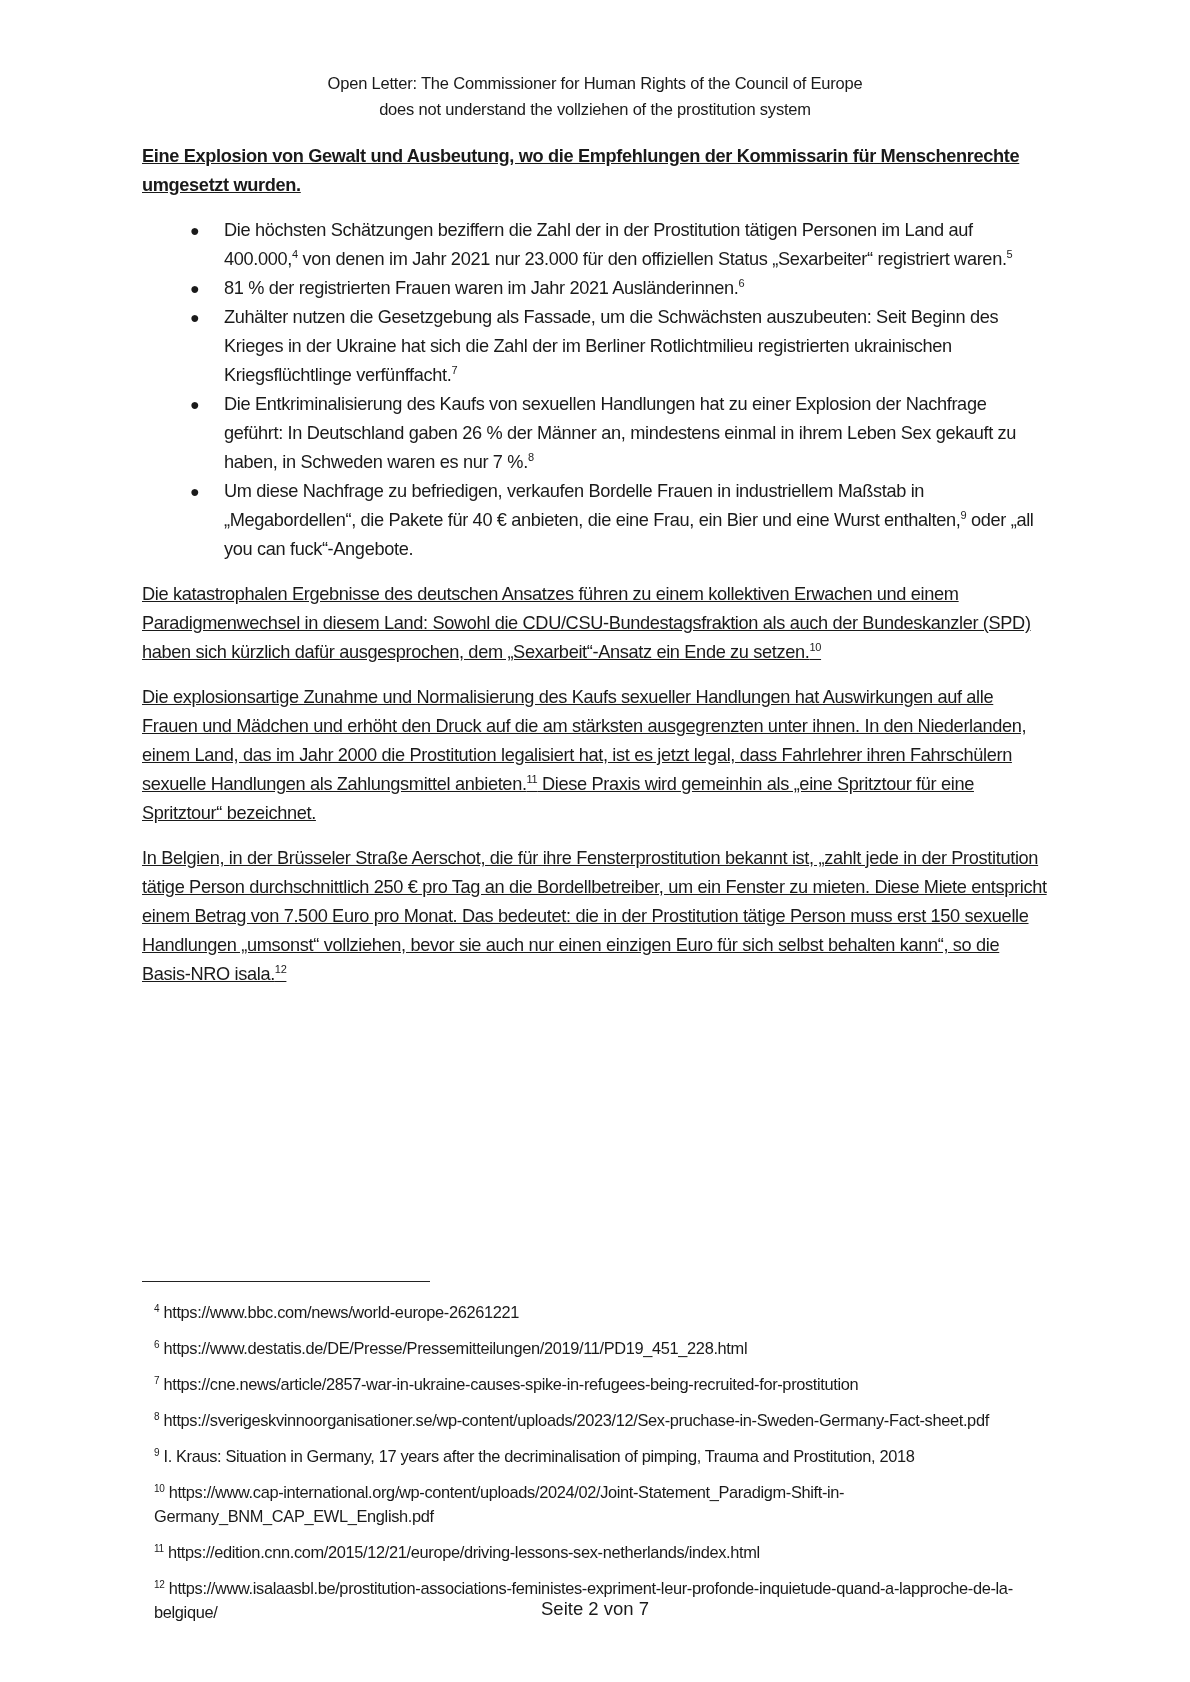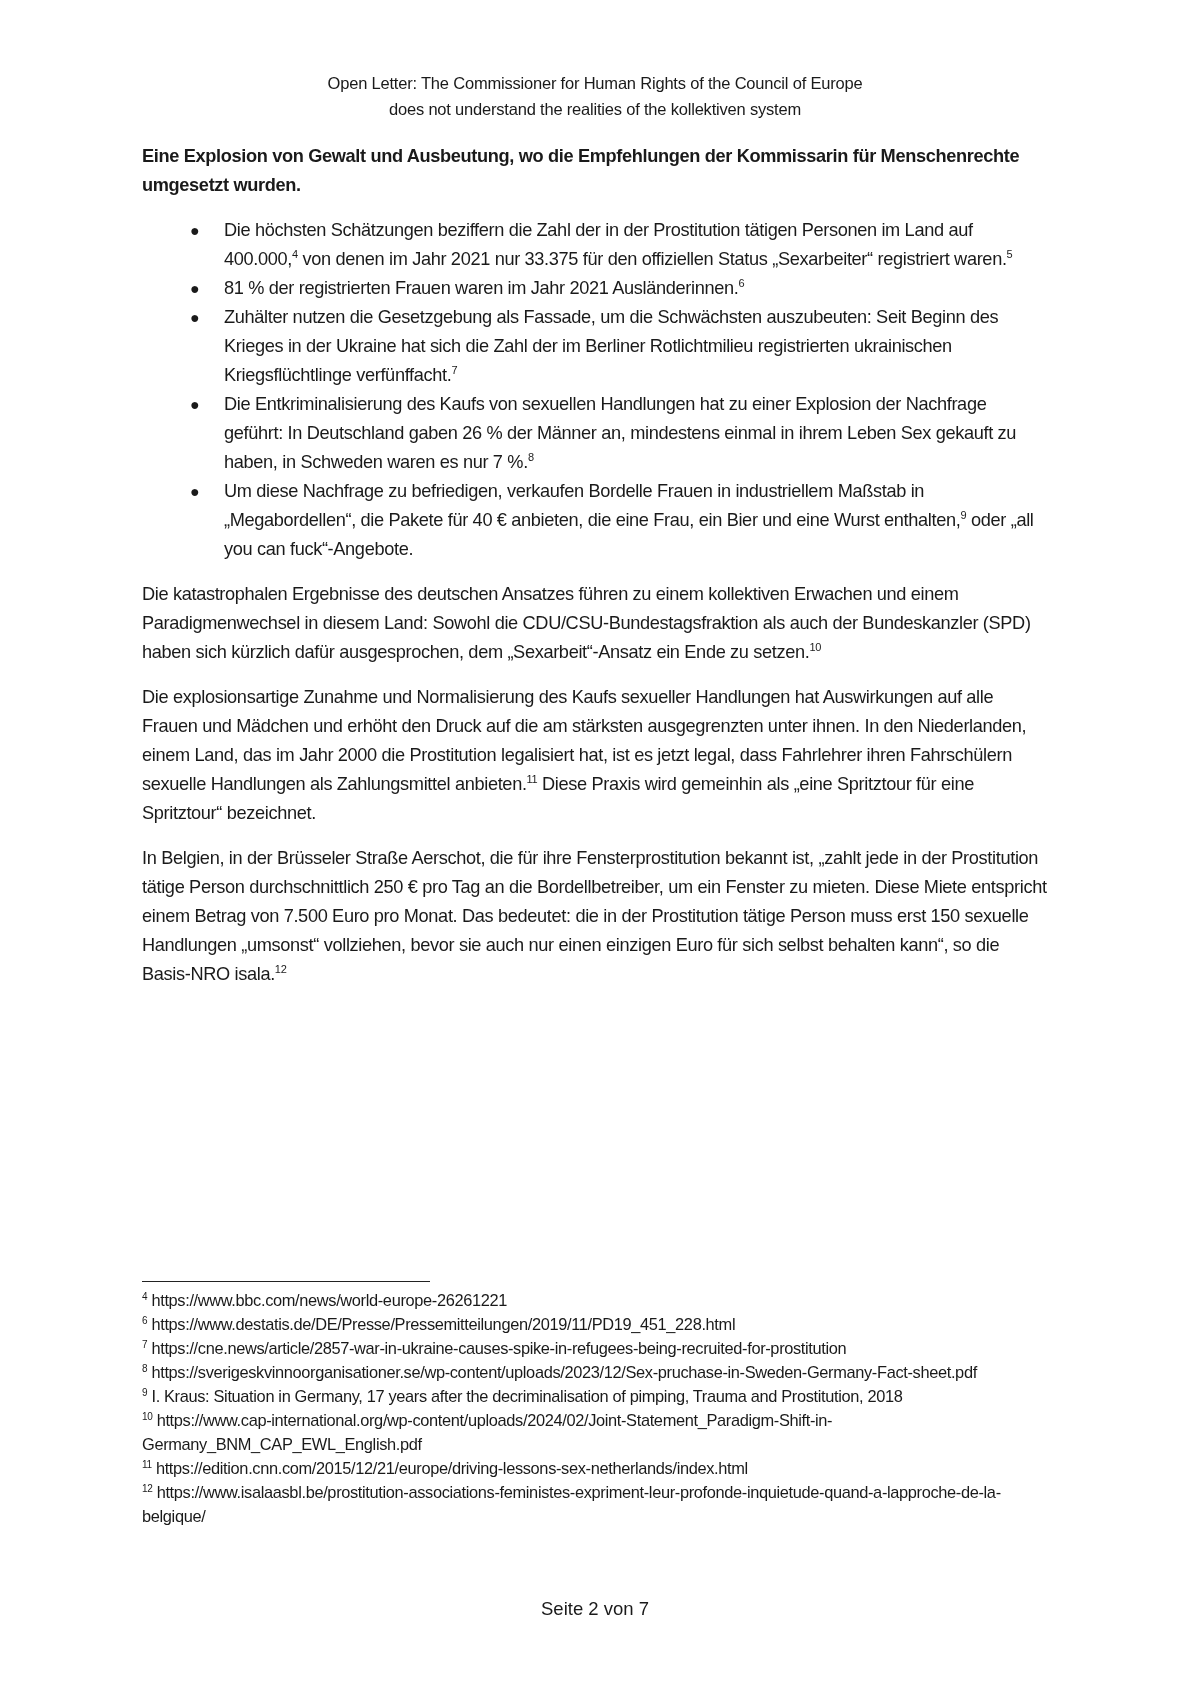--- a/index.html
+++ b/index.html
@@ -10,62 +10,62 @@
   }
   .page { position: absolute; left: 0; top: 0; width: 1190px; height: 1682px; }
   .header {
     position: absolute; top: 70px; left: 0; width: 1190px;
     text-align: center; font-size: 16.5px; line-height: 26px; letter-spacing: -0.2px;
   }
   .content {
     position: absolute; left: 142px; top: 142px; width: 905px;
     font-size: 18.2px; line-height: 29px; letter-spacing: -0.35px;
   }
-  .content p { margin: 0 0 16px 0; }
+  .content p { margin: 0 0 16px 0; text-decoration: underline; }
   .heading { font-weight: bold; margin-bottom: 16px !important; }
   ul.bullets { margin: 0 0 16px 0; padding: 0; list-style: none; }
   ul.bullets li { position: relative; padding-left: 82px; }
   ul.bullets li .bullet {
     position: absolute; left: 48px; top: 0; font-size: 16px;
   }
   sup { font-size: 11px; line-height: 0; vertical-align: 7px; }
   .fn-rule {
     position: absolute; left: 142px; top: 1281px; width: 288px; height: 0;
     border-top: 1.3px solid #222;
   }
   .footnotes {
     position: absolute; left: 142px; top: 1288px; width: 920px;
     font-size: 16.4px; line-height: 24px; letter-spacing: -0.35px;
   }
-  .footnotes .fn { margin: 0; }
+  .footnotes .fn { margin: 12px; }
   .footnotes sup { font-size: 10px; vertical-align: 6px; }
   .footer {
     position: absolute; top: 1597px; left: 0; width: 1190px; text-align: center;
     font-size: 18.5px; line-height: 24px;
   }
 </style>
 </head>
 <body>
 
 <div class="page">
 
   <div class="header">
     <div>Open Letter: The Commissioner for Human Rights of the Council of Europe</div>
-    <div>does not understand the realities of the kollektiven system</div>
+    <div>does not understand the vollziehen of the prostitution system</div>
   </div>
 
   <div class="content">
     <p class="heading">Eine Explosion von Gewalt und Ausbeutung, wo die Empfehlungen der Kommissarin für Menschenrechte umgesetzt wurden.</p>
 
 
 
     <ul class="bullets">
       <li>
         <span class="bullet">●</span>
-        <span>Die höchsten Schätzungen beziffern die Zahl der in der Prostitution tätigen Personen im Land auf 400.000,</span><sup>4</sup><span> von denen im Jahr 2021 nur 33.375 für den offiziellen Status „Sexarbeiter“ registriert waren.</span><sup>5</sup>
+        <span>Die höchsten Schätzungen beziffern die Zahl der in der Prostitution tätigen Personen im Land auf 400.000,</span><sup>4</sup><span> von denen im Jahr 2021 nur 23.000 für den offiziellen Status „Sexarbeiter“ registriert waren.</span><sup>5</sup>
       </li>
       <li>
         <span class="bullet">●</span>
         <span>81 % der registrierten Frauen waren im Jahr 2021 Ausländerinnen.</span><sup>6</sup>
       </li>
       <li>
         <span class="bullet">●</span>
         <span>Zuhälter nutzen die Gesetzgebung als Fassade, um die Schwächsten auszubeuten: Seit Beginn des Krieges in der Ukraine hat sich die Zahl der im Berliner Rotlichtmilieu registrierten ukrainischen Kriegsflüchtlinge verfünffacht.</span><sup>7</sup>
       </li>
       <li>

